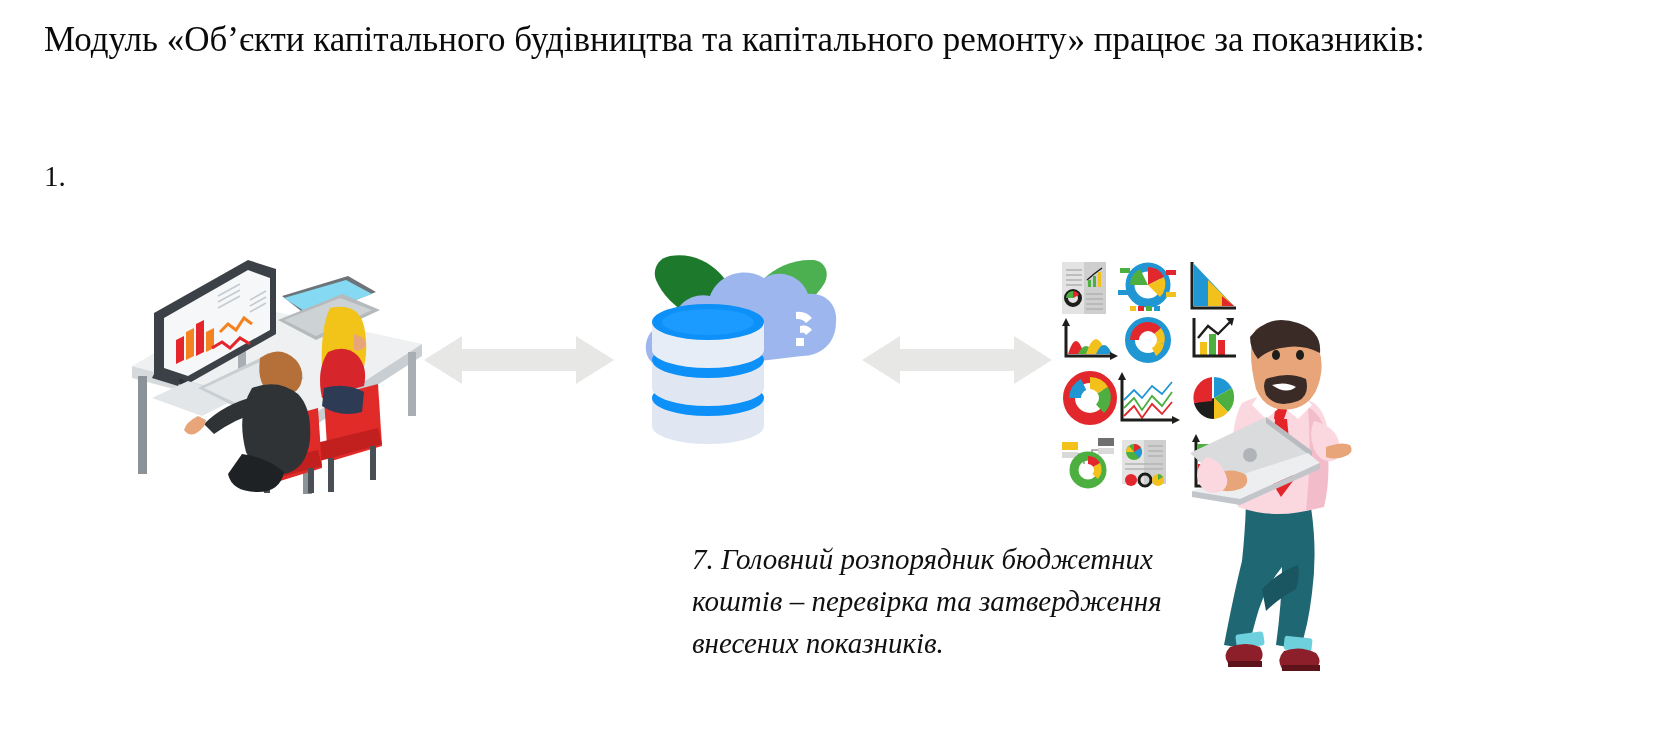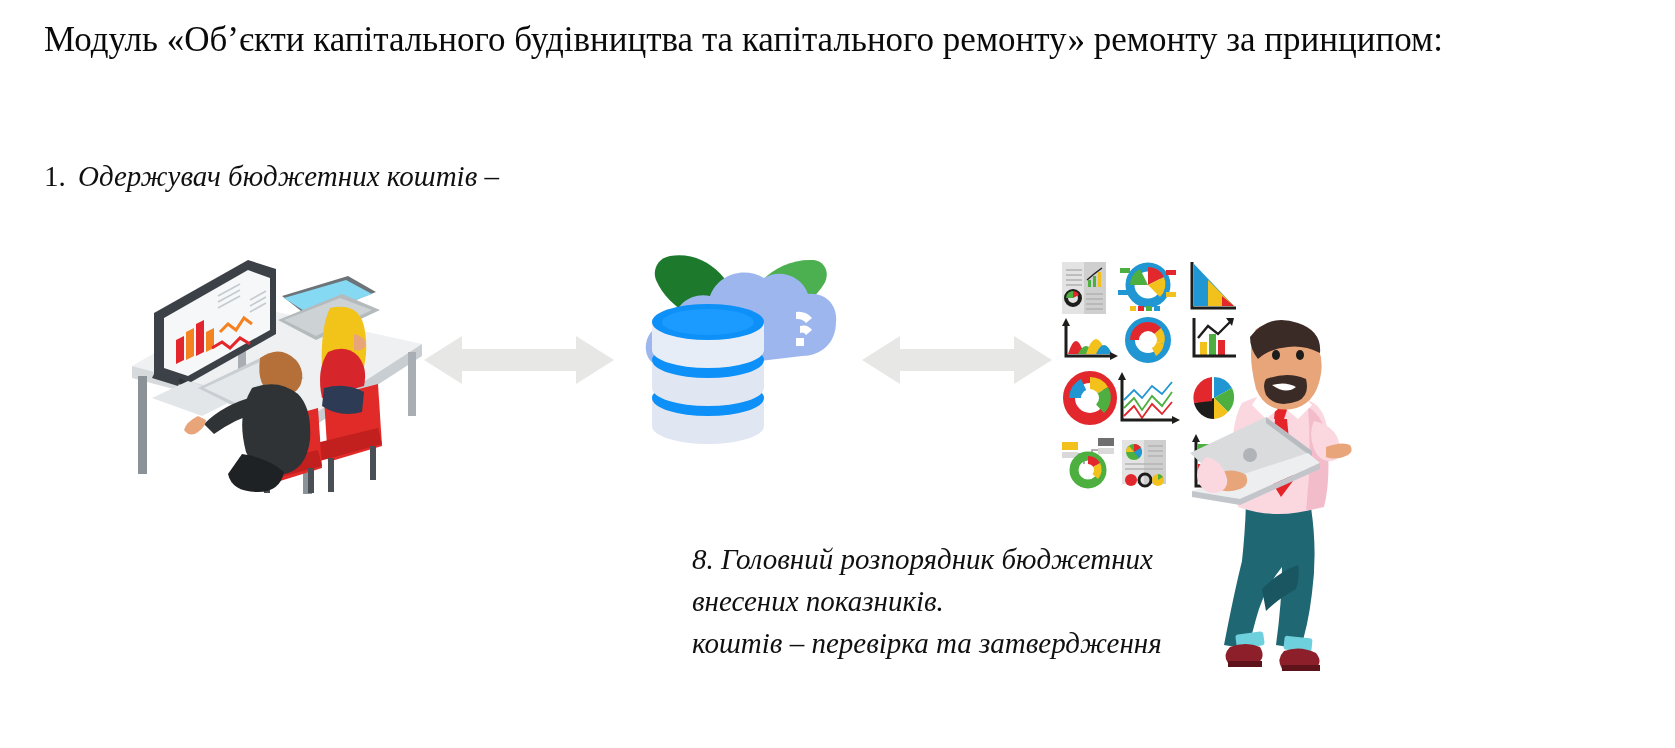--- a/index.html
+++ b/index.html
@@ -77,31 +77,30 @@
   #illus-workers { left: 132px; top: 248px; width: 290px; height: 245px; }
   #illus-cloud   { left: 630px; top: 208px; width: 220px; height: 230px; }
   #illus-charts  { left: 1058px; top: 258px; width: 180px; height: 225px; }
   #illus-analyst { left: 1180px; top: 345px; width: 200px; height: 330px; }
 
   svg { display: block; overflow: visible; }
 </style>
 </head>
 <body>
 
-<div id="slide-title">Модуль «Об’єкти капітального будівництва та капітального ремонту» ремонту за принципом:</div>
+<div id="slide-title">Модуль «Об’єкти капітального будівництва та капітального ремонту» працює за показників:</div>
 
 <div id="bullet-1" class="bullet-text">
   <span class="num">1.</span>
-  <span class="body">Одержувач бюджетних коштів –</span>
 </div>
 
 <div id="bullet-2" class="bullet-text">
-  <div>8. Головний розпорядник бюджетних</div>
+  <div>7. Головний розпорядник бюджетних</div>
+  <div>коштів – перевірка та затвердження</div>
   <div>внесених показників.</div>
-  <div>коштів – перевірка та затвердження</div>
 </div>
 
 <div id="arrow-left" class="arrow-dbl">
   <svg width="190" height="56" viewBox="0 0 190 56">
     <polygon points="0,28 38,4 38,17 152,17 152,4 190,28 152,52 152,39 38,39 38,52" fill="#e7e7e5"></polygon>
   </svg>
 </div>
 
 <div id="arrow-right" class="arrow-dbl">
   <svg width="190" height="56" viewBox="0 0 190 56">

